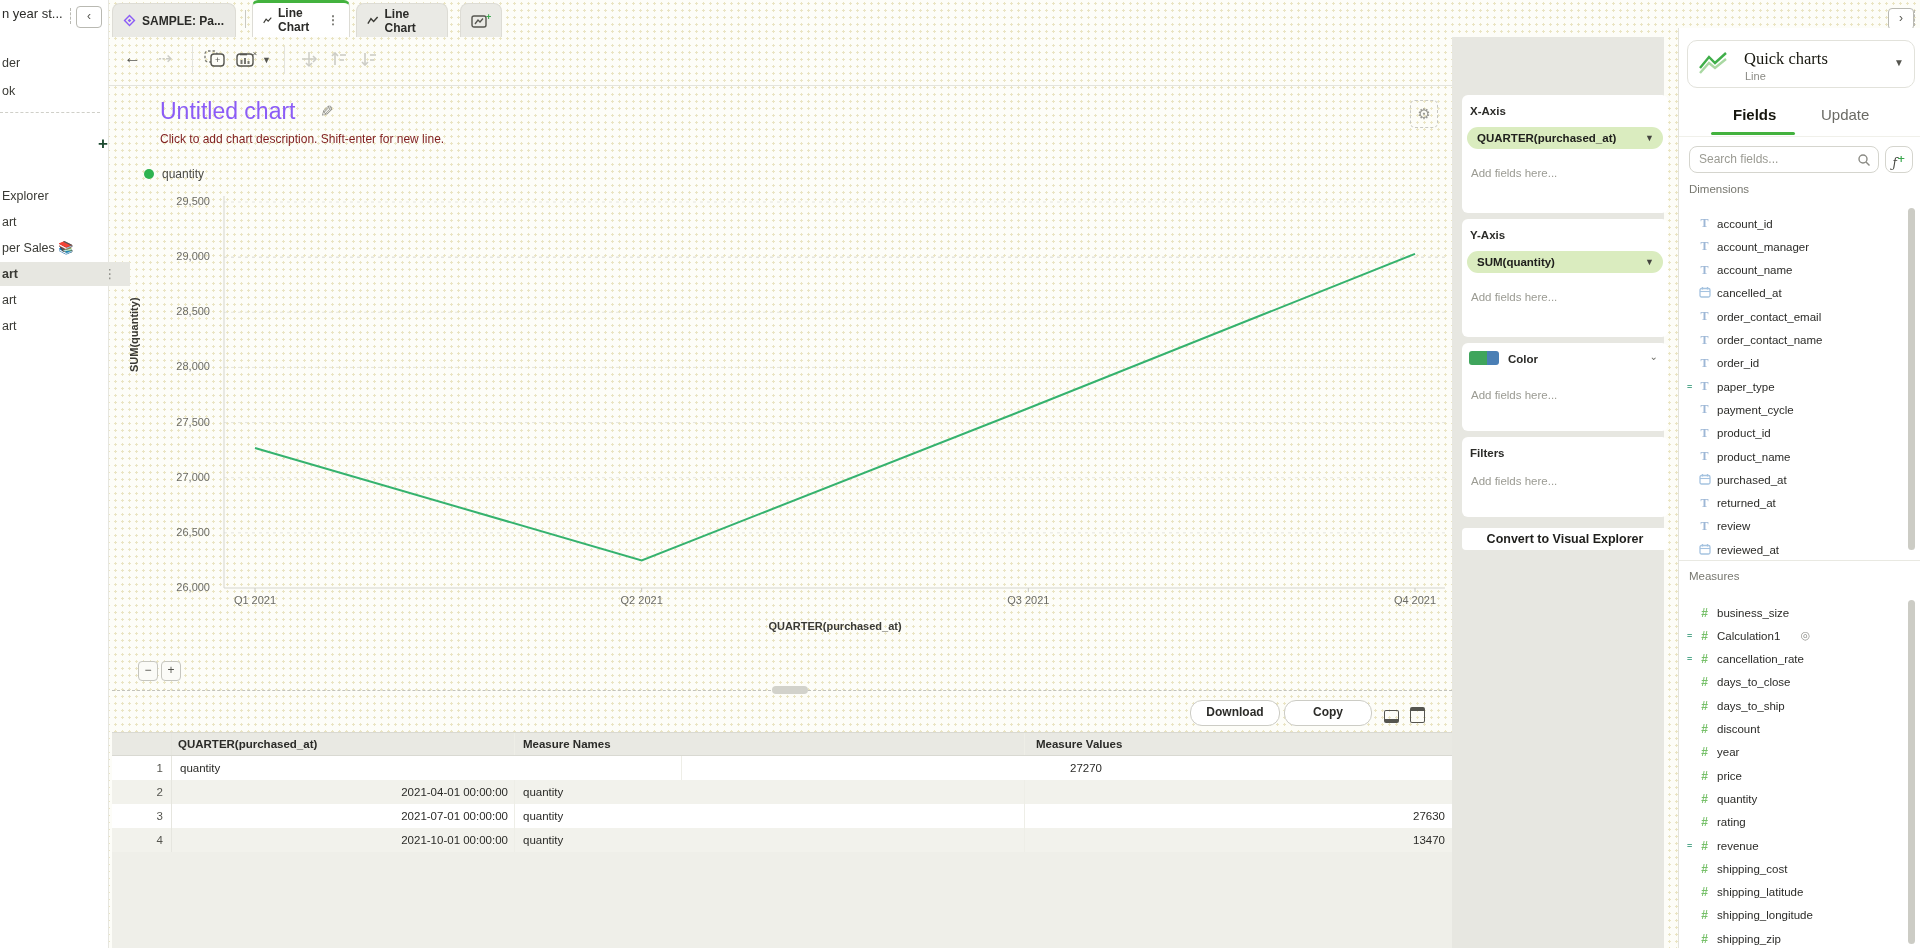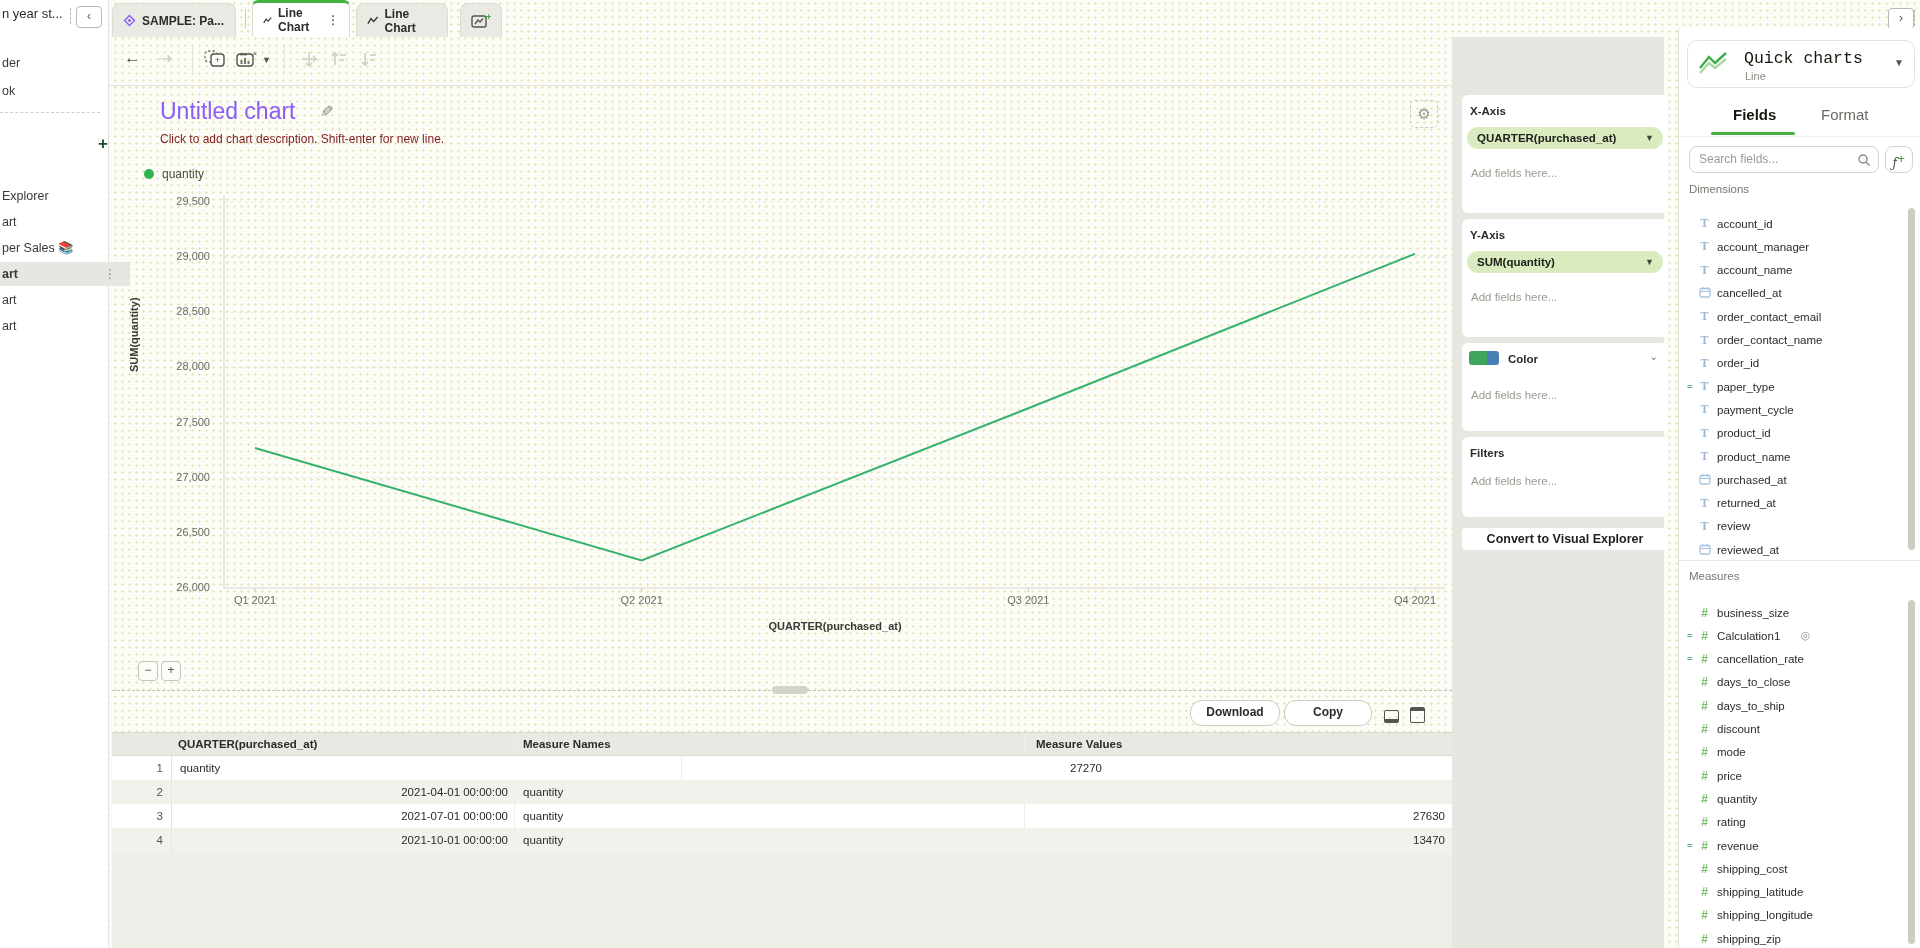--- a/index.html
+++ b/index.html
@@ -95,21 +95,21 @@
   #color-caret{position:absolute;right:10px;top:8px;font-size:10px;color:#6e6e68;}
   #convert-btn{position:absolute;left:10px;top:491px;width:206px;height:22px;background:#fff;border-radius:4px;
     font-size:12.5px;font-weight:bold;color:#1f1f1c;text-align:center;line-height:22px;}
   #update-bar{position:absolute;left:0;top:871px;width:226px;height:40px;background:#e2e2db;
     display:flex;align-items:center;justify-content:center;gap:6px;font-size:12px;color:#2b2b28;}
   #update-value{font-weight:bold;}
 
   
   #fields-panel{left:1678px;top:28px;width:242px;height:920px;background:#fff;border-left:1px solid #e3e3dc;}
   #qc-card{position:absolute;left:8px;top:12px;width:226px;height:46px;border:1px solid #e2e2db;border-radius:10px;background:#fff;}
-  #qc-title{position:absolute;left:56px;top:8px;font-family:Liberation Mono, monospace;font-size:16.5px;color:#17170f;}
+  #qc-title{position:absolute;left:56px;top:8px;font-family:Liberation Serif, serif;font-size:16.5px;color:#17170f;}
   #qc-sub{position:absolute;left:57px;top:29px;font-size:11px;color:#8a8a84;}
   #qc-caret{position:absolute;right:10px;top:16px;font-size:10px;color:#55554f;}
   .fp-tab{position:absolute;top:78px;font-size:15px;color:#6b6b65;}
   .fp-tab.active{font-weight:bold;color:#17170f;}
   #fp-underline{position:absolute;left:32px;top:104px;width:84px;height:3px;background:#43b23e;border-radius:2px;}
   #fp-tabs-rule{position:absolute;left:0;top:108px;width:242px;border-top:1px solid #f0f0ea;}
   #search-box{position:absolute;left:10px;top:118px;width:188px;height:25px;border:1px solid #d5d5ce;border-radius:8px;background:#fff;}
   #search-ph{position:absolute;left:9px;top:5px;font-size:12px;color:#9b9b93;}
   #fn-btn{position:absolute;left:206px;top:118px;width:26px;height:25px;border:1px solid #d5d5ce;border-radius:8px;
     text-align:center;line-height:24px;font-size:12px;color:#44443f;font-family:"DejaVu Serif",serif;font-style:italic;}
@@ -352,21 +352,21 @@
   <div id="qc-card">
     <svg width="32" height="26" viewBox="0 0 32 26" style="position:absolute;left:10px;top:10px">
       <polyline points="2,22 11,12 17,17 28,8" fill="none" stroke="#a9d8a2" stroke-width="2.4"></polyline>
       <polyline points="2,17 11,6 17,12 28,2" fill="none" stroke="#3fae49" stroke-width="2.4"></polyline>
     </svg>
     <div id="qc-title">Quick charts</div>
     <div id="qc-sub">Line</div>
     <div id="qc-caret">▼</div>
   </div>
   <div class="fp-tab active" style="left:54px">Fields</div>
-  <div class="fp-tab" style="left:142px">Format</div>
+  <div class="fp-tab" style="left:142px">Update</div>
   <div id="fp-underline"></div>
   <div id="fp-tabs-rule"></div>
   <div id="search-box">
     <div id="search-ph">Search fields...</div>
     <svg width="14" height="14" viewBox="0 0 14 14" style="position:absolute;right:7px;top:6px">
       <circle cx="6" cy="6" r="4" fill="none" stroke="#8a8a84" stroke-width="1.4"></circle>
       <line x1="9" y1="9" x2="12.5" y2="12.5" stroke="#8a8a84" stroke-width="1.4"></line>
     </svg>
   </div>
   <div id="fn-btn"><span>ƒ</span><sup>+</sup></div>
@@ -474,21 +474,21 @@
       <div class="field-item" style="top: 666.2px;">
         <span class="fi-icon icon-num">#</span>
         <span class="fi-label">days_to_ship</span>
       </div>
       <div class="field-item" style="top: 689.5px;">
         <span class="fi-icon icon-num">#</span>
         <span class="fi-label">discount</span>
       </div>
       <div class="field-item" style="top: 712.8px;">
         <span class="fi-icon icon-num">#</span>
-        <span class="fi-label">mode</span>
+        <span class="fi-label">year</span>
       </div>
       <div class="field-item" style="top: 736.1px;">
         <span class="fi-icon icon-num">#</span>
         <span class="fi-label">price</span>
       </div>
       <div class="field-item" style="top: 759.4px;">
         <span class="fi-icon icon-num">#</span>
         <span class="fi-label">quantity</span>
       </div>
       <div class="field-item" style="top: 782.7px;">

